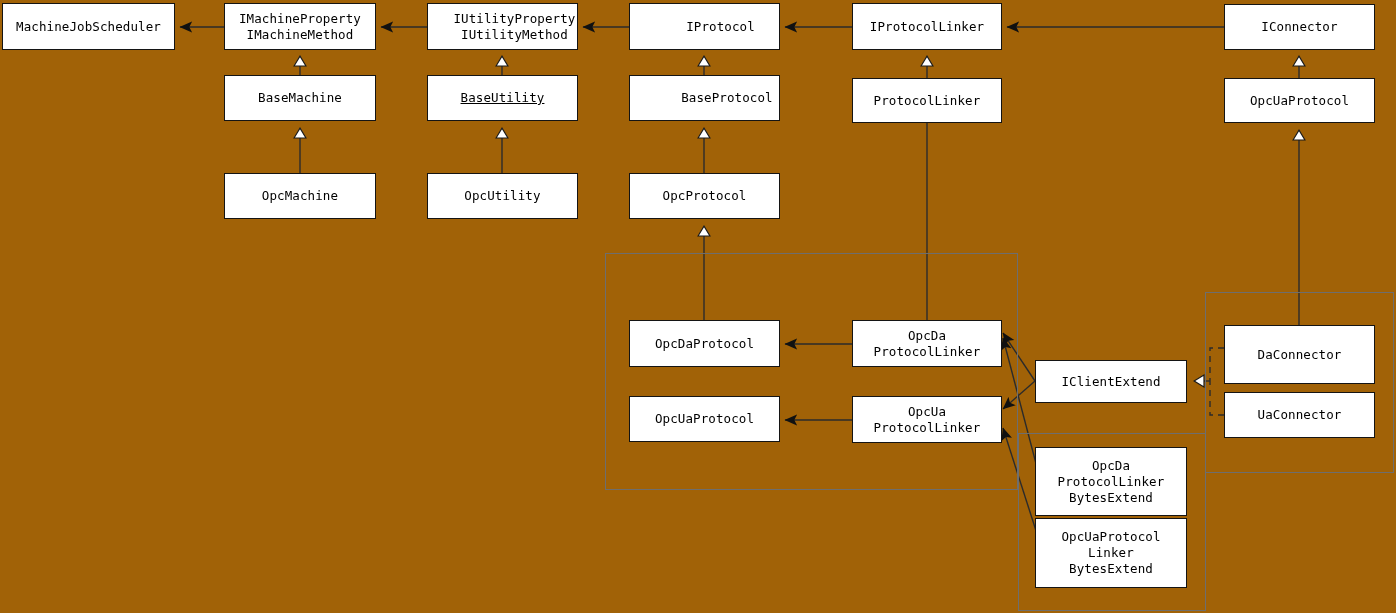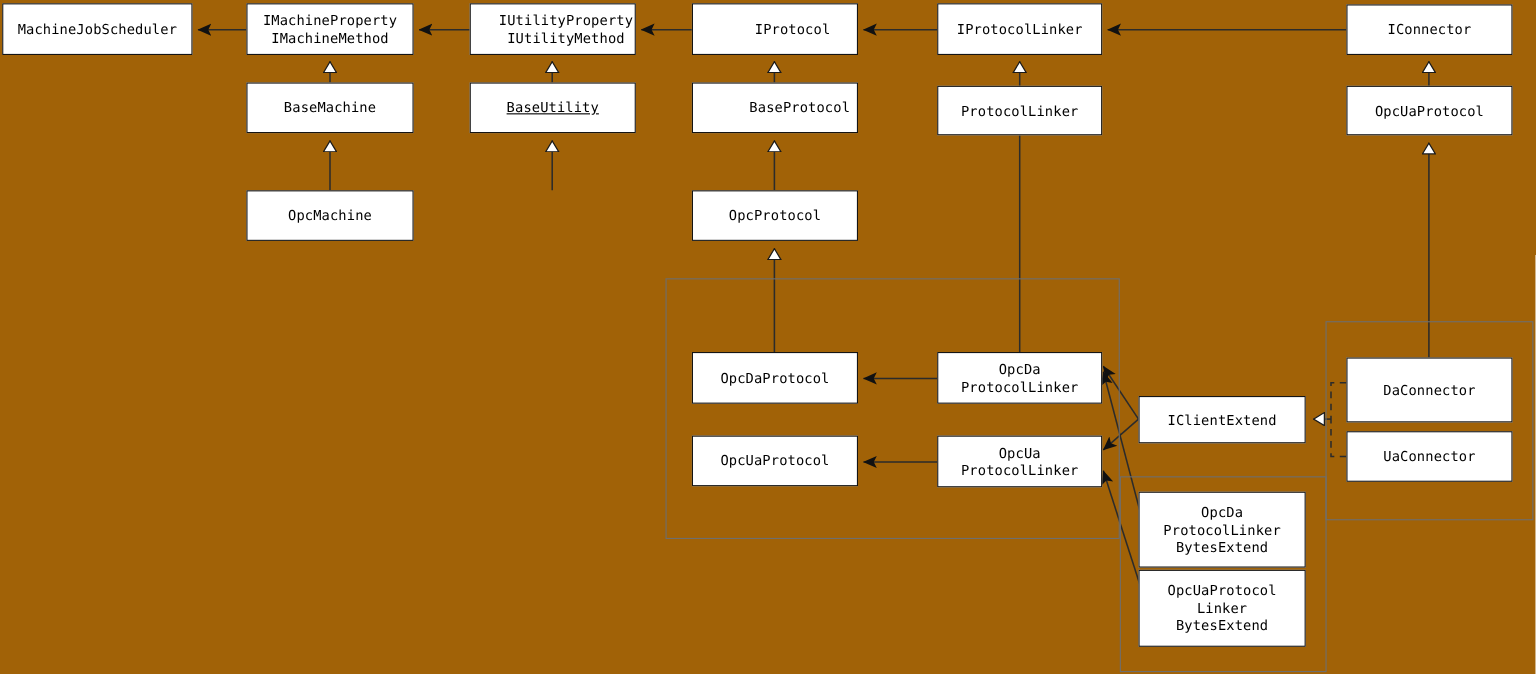--- a/index.html
+++ b/index.html
@@ -119,20 +119,21 @@
   <div class="node" style="left:852px; top:3px; width:150px; height:47px;">IProtocolLinker</div>
   <div class="node" style="left:224px; top:75px; width:152px; height:46px;">BaseMachine</div>
 
   <div class="node" style="left:1224px; top:4px; width:151px; height:46px;">IConnector</div>
   <div class="node" style="left:427px; top:75px; width:151px; height:46px;text-decoration:underline;">BaseUtility</div>
   <div class="node" style="left:629px; top:75px; width:151px; height:46px;padding-left:45px;">BaseProtocol</div>
   <div class="node" style="left:852px; top:78px; width:150px; height:45px;">ProtocolLinker</div>
   <div class="node" style="left:1224px; top:78px; width:151px; height:45px;">OpcUaProtocol</div>
 
   <div class="node" style="left:224px; top:173px; width:152px; height:46px;">OpcMachine</div>
+  <div class="node" style="left:427px; top:173px; width:151px; height:46px;">OpcUtility</div>
   <div class="node" style="left:629px; top:173px; width:151px; height:46px;">OpcProtocol</div>
 
   <div class="node" style="left:629px; top:320px; width:151px; height:47px;">OpcDaProtocol</div>
   <div class="node" style="left:852px; top:320px; width:150px; height:47px;">OpcDa
 ProtocolLinker</div>
   <div class="node" style="left:629px; top:396px; width:151px; height:46px;">OpcUaProtocol</div>
   <div class="node" style="left:852px; top:396px; width:150px; height:47px;">OpcUa
 ProtocolLinker</div>
 
   <div class="node" style="left:1035px; top:360px; width:152px; height:43px;">IClientExtend</div>

